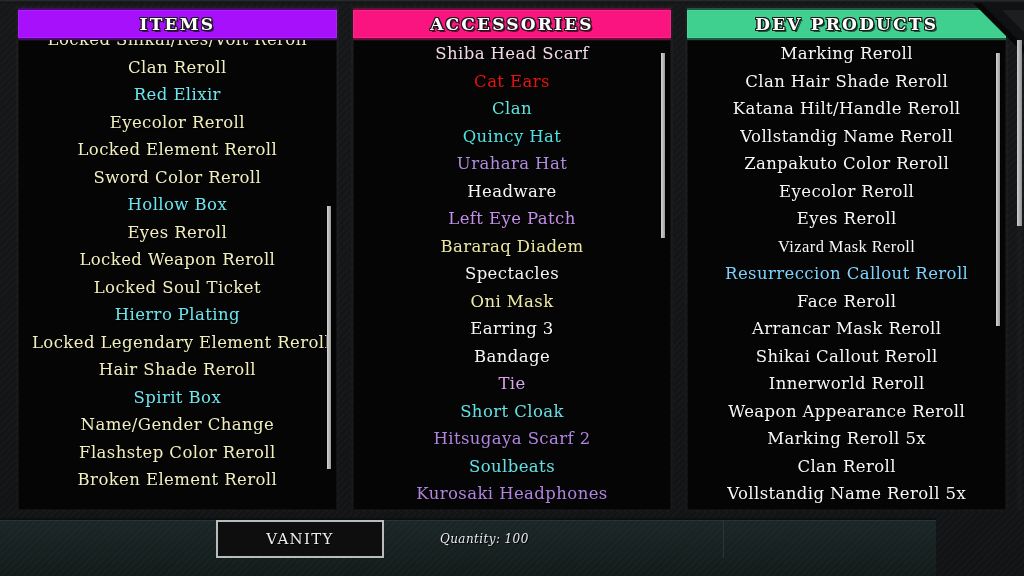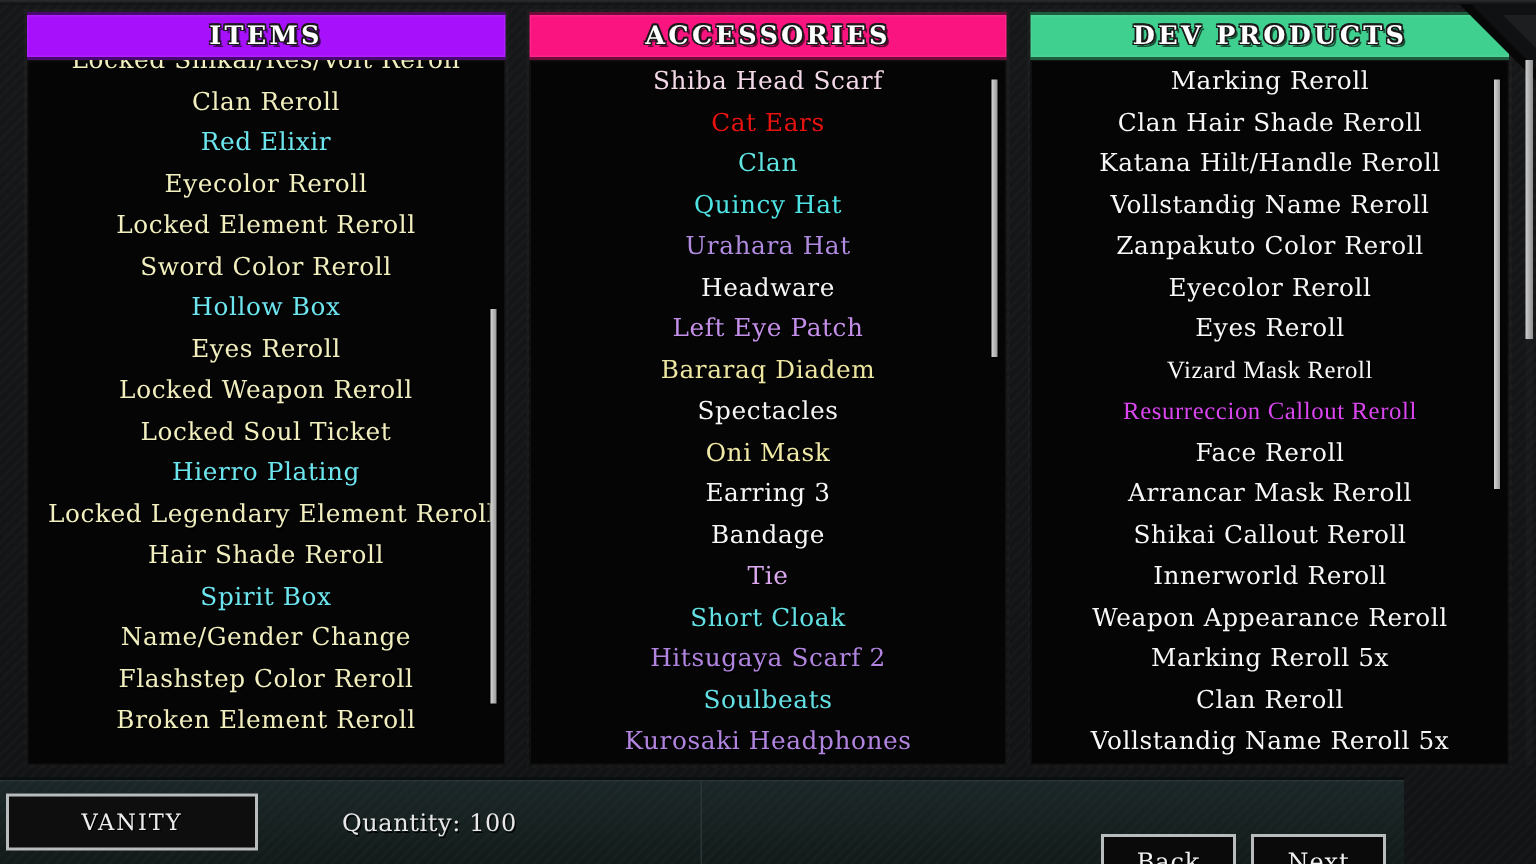--- a/index.html
+++ b/index.html
@@ -99,42 +99,44 @@
   
   .bottom{
     position:absolute; left:0; bottom:0; width:936px; height:58px;
     display:flex; align-items:center;
     background:
       repeating-linear-gradient(135deg, rgba(255,255,255,.015) 0 2px, rgba(0,0,0,0) 2px 5px),
       linear-gradient(180deg,#1b2628 0%,#16201f 60%,#121a1a 100%);
     border-top:2px solid #0a0f10;
     box-shadow:inset 0 1px 0 rgba(255,255,255,.06);
     z-index:30;
+    flex-direction:column;
   }
   .bottom .left-group{
     display:flex; align-items:center; width:512px; height:100%;
     border-right:1px solid #2a3536;
   }
   .bottom .right-group{
     display:flex; align-items:flex-end; width:512px; height:100%;margin-top:35px;
   }
   .vanity-btn{
     margin-left:4px; width:168px; height:38px;
     display:flex; align-items:center; justify-content:center;
     background:#0e0e0e;
     border:2px solid #b9bcbd;
     font-family:"DejaVu Serif", serif;
     font-size:15px; letter-spacing:1.3px; color:#ededed;
     font-variant:small-caps;
     text-shadow:1px 1px 0 #000;
   }
   .info-text{
     font-family:"DejaVu Serif", serif;
-    font-size:16px; color:#e8e8e8; letter-spacing:.4px;
+    font-size:12px; color:#e8e8e8; letter-spacing:.4px;
     text-shadow:1px 1px 0 rgba(0,0,0,.9);
+    font-style:italic;
   }
   .qty{ margin-left:56px; }
   .type{ margin-left:58px; }
   .nav-btns{ margin-left:auto; display:flex; gap:10px; padding-right:12px; }
   .nav-btn{
     width:90px; height:38px;
     display:flex; align-items:center; justify-content:center;
     background:#0a0a0a; border:2px solid #b9bcbd;
     font-family:"DejaVu Serif", serif;
     font-size:16px; color:#f0f0f0; letter-spacing:.6px;
@@ -215,21 +217,21 @@
       <div class="panel-body">
         <div class="list" style="top: 0px;">
             <div class="row" style="color: rgb(247, 247, 247);">Marking Reroll</div>
             <div class="row" style="color: rgb(247, 247, 247);">Clan Hair Shade Reroll</div>
             <div class="row" style="color: rgb(247, 247, 247);">Katana Hilt/Handle Reroll</div>
             <div class="row" style="color: rgb(247, 247, 247);">Vollstandig Name Reroll</div>
             <div class="row" style="color: rgb(247, 247, 247);">Zanpakuto Color Reroll</div>
             <div class="row" style="color: rgb(247, 247, 247);">Eyecolor Reroll</div>
             <div class="row" style="color: rgb(247, 247, 247);">Eyes Reroll</div>
             <div class="row" style="color: rgb(247, 247, 247); font-family: Liberation Serif, serif;">Vizard Mask Reroll</div>
-            <div class="row" style="color: #d946ef; font-family: Liberation Serif, serif;">Resurreccion Callout Reroll</div>
+            <div class="row" style="color: #7dd3fc;">Resurreccion Callout Reroll</div>
             <div class="row" style="color: rgb(247, 247, 247);">Face Reroll</div>
             <div class="row" style="color: rgb(247, 247, 247);">Arrancar Mask Reroll</div>
             <div class="row" style="color: rgb(247, 247, 247);">Shikai Callout Reroll</div>
             <div class="row" style="color: rgb(247, 247, 247);">Innerworld Reroll</div>
             <div class="row" style="color: rgb(247, 247, 247);">Weapon Appearance Reroll</div>
             <div class="row" style="color: rgb(247, 247, 247);">Marking Reroll 5x</div>
             <div class="row" style="color: rgb(247, 247, 247);">Clan Reroll</div>
             <div class="row" style="color: rgb(247, 247, 247);">Vollstandig Name Reroll 5x</div>
           </div>
         <div class="sb-track">

